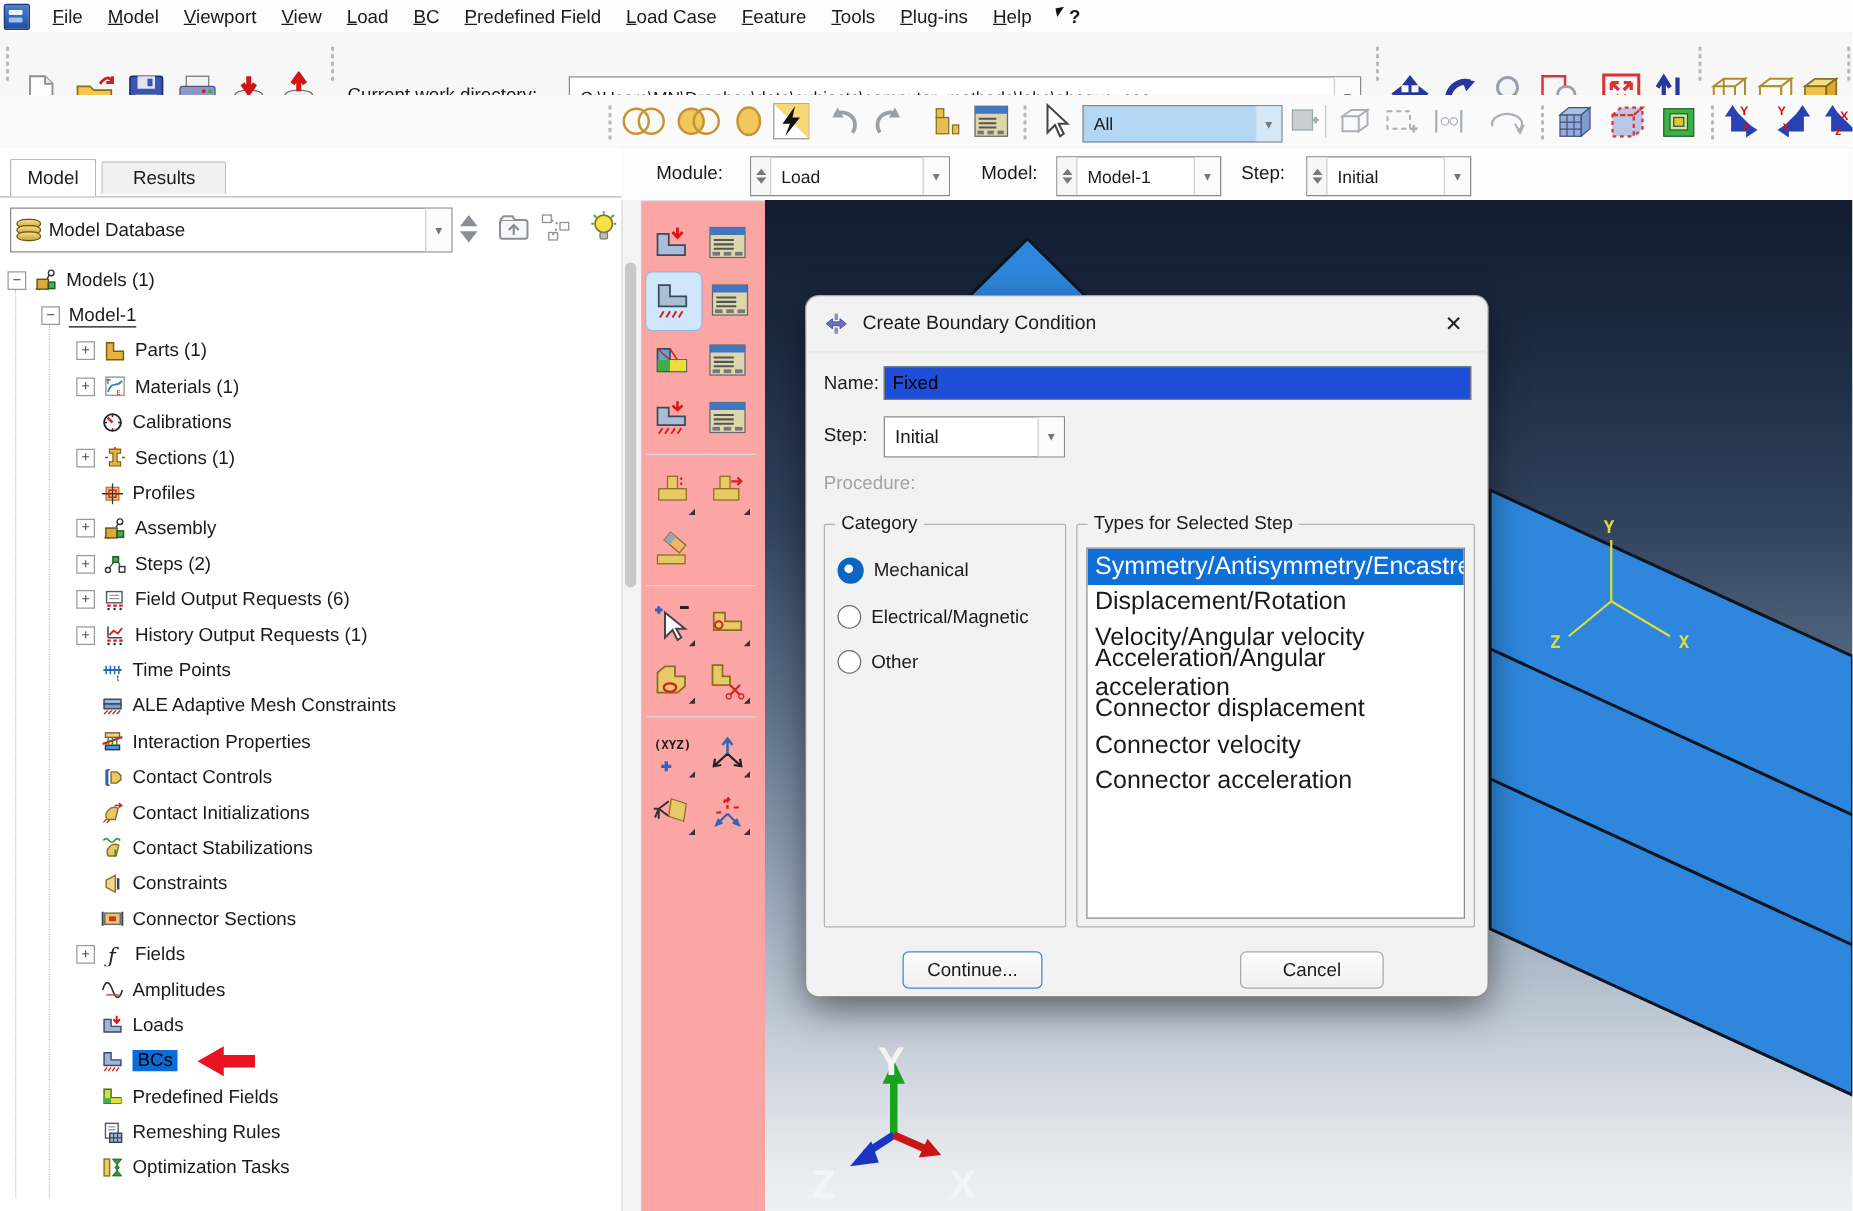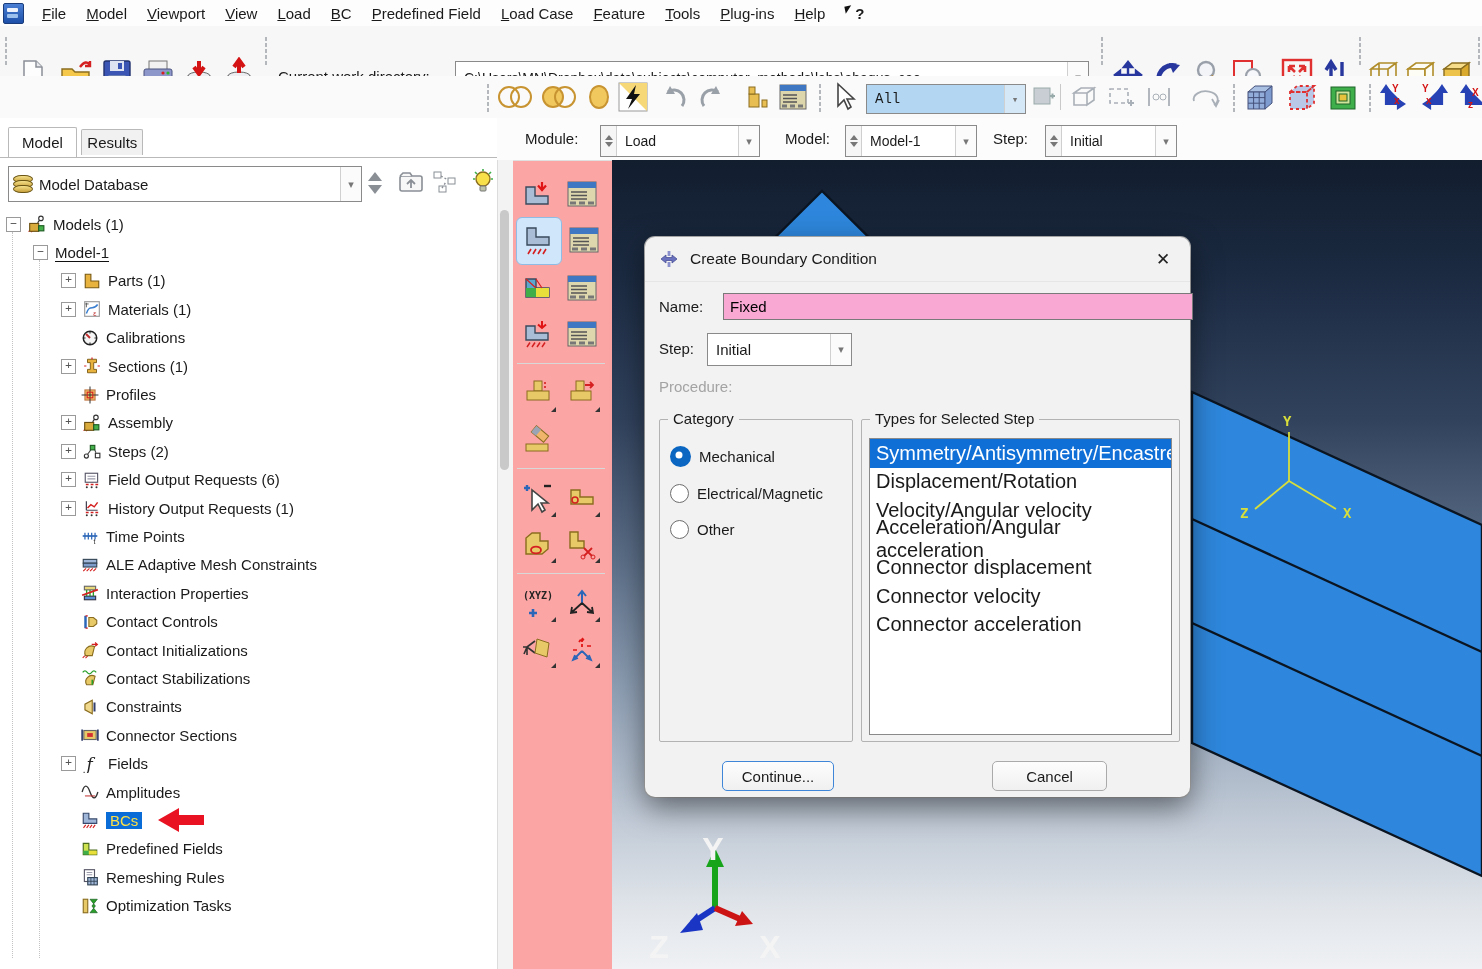--- a/index.html
+++ b/index.html
@@ -19,44 +19,44 @@
 
   
   .toolbar1{left:0;top:26px;width:1482px;height:50px;background:#f7f7f7;border-bottom:1px solid #dedede;}
   .toolbar2{left:0;top:76px;width:1482px;height:42px;background:#fafafa;border-bottom:1px solid #e3e3e3;}
   .grip{width:4px;height:30px;background-image:radial-gradient(#b4b7bb 1.2px,transparent 1.3px);background-size:4px 6px;background-position:center;}
   .tbtn{display:flex;align-items:center;justify-content:center;border-radius:3px;}
   .tbtn svg{display:block;}
   .lbl{font-size:15px;color:#1a1a1a;white-space:nowrap;}
   .combo{background:#fff;border:1px solid #8a8a8a;display:flex;align-items:center;font-size:14px;}
   .combo .chev{margin-left:auto;width:20px;align-self:stretch;border-left:1px solid #d0d0d0;display:flex;align-items:center;justify-content:center;color:#777;font-size:11px;background:#fbfbfb;}
-  .combo-all{background:#b3d7f3;font-family:Liberation Mono, monospace;}
+  .combo-all{background:#b3d7f3;}
   .spin{width:15px;align-self:stretch;border-right:1px solid #cfcfcf;display:flex;flex-direction:column;align-items:center;justify-content:center;gap:2px;background:#f6f6f6;}
   .spin i{border-left:4px solid transparent;border-right:4px solid transparent;display:block;}
   .spin .up{border-bottom:5px solid #777;}
   .spin .dn{border-top:5px solid #777;}
 
   
   .contextbar{left:497px;top:118px;width:985px;height:42px;background:#fcfcfc;}
 
   
   .leftpanel{left:0;top:118px;width:497px;height:851px;background:#fff;}
-  .tab{border:1px solid #b9b9b9;border-bottom:none;padding:4px 5px;font-size:15px;background:#f1f1f1;display:inline-block;border-radius:2px 2px 0 0;}
+  .tab{border:1px solid #b9b9b9;border-bottom:none;padding:4px 24px;font-size:15px;background:#f1f1f1;display:inline-block;border-radius:2px 2px 0 0;}
   .tab.active{background:#fff;position:relative;z-index:2;padding:6px 13px;}
   .tabline{position:absolute;left:0;top:39px;width:497px;height:1px;background:#b9b9b9;}
   .db-ico{width:20px;height:18px;position:relative;margin:0 6px 0 4px;}
   .db-ico i{position:absolute;left:0;width:18px;height:6px;background:linear-gradient(#f4e08a,#caa23d);border:1px solid #6b5514;border-radius:50%/60%;}
   .tree{position:absolute;left:0;top:92px;width:497px;height:759px;overflow:hidden;font-size:15px;}
   .trow{height:28.4px;display:flex;align-items:center;position:relative;white-space:nowrap;}
   .exp{width:13px;height:13px;border:1px solid #9a9a9a;background:#fff;color:#555;font-size:11px;line-height:11px;text-align:center;margin-right:7px;flex:none;font-family:"DejaVu Sans Mono",monospace;}
   .ind0{padding-left:6px;} .ind1{padding-left:33px;} .ind2{padding-left:61px;} .ind2n{padding-left:81px;}
   .ticon{width:18px;height:18px;margin-right:7px;flex:none;}
   .ticon svg{width:18px;height:18px;display:block;}
   .t-underline{border-bottom:1.6px solid #111;}
-  .sel-label{background:#0a6cd6;color:#fde047;padding:0 4px;}
+  .sel-label{background:#0a6cd6;color:#000000;padding:0 4px;}
   .treeguide{position:absolute;border-left:1px dotted #c3c3c3;width:0;}
   .red-arrow{margin-left:16px;}
   .vscroll{left:497px;top:160px;width:15px;height:809px;background:#f3f3f3;border-left:1px solid #dcdcdc;border-right:1px solid #dcdcdc;}
   .vthumb{position:absolute;left:2px;top:50px;width:9px;height:260px;background:#c9c9c9;border-radius:5px;}
 
   
   .toolbox{left:513px;top:160px;width:99px;height:809px;background:#fca5a5;border-top:1px solid #e0e0e0;}
   .tool-grid{display:flex;flex-wrap:wrap;width:92px;margin:10px 0 0 3px;}
   .tcell{width:44px;height:46px;display:flex;align-items:center;justify-content:center;position:relative;}
   .tcell.active{background:#cfe6fb;border:1px solid #8fbce4;border-radius:6px;}
@@ -68,21 +68,21 @@
     background:linear-gradient(180deg,#121d2e 0%,#1b2a41 14%,#31425d 32%,#5d7089 50%,#8c9db2 65%,#bcc6d3 80%,#e2e6eb 93%,#efF1f4 100%);}
   .viewport svg{position:absolute;left:0;top:0;}
 
   
   .dialog{left:645px;top:237px;width:545px;height:560px;background:#f2f2f2;border-radius:10px;
     box-shadow:0 10px 30px rgba(0,0,0,.5),0 0 0 1px #b9b9b9;z-index:10;}
   .dtitle{height:44px;display:flex;align-items:center;padding:0 14px;font-size:15.5px;border-bottom:1px solid #e6e6e6;}
   .dlogo{width:20px;height:20px;margin-right:11px;}
   .dclose{margin-left:auto;font-size:17px;color:#222;width:26px;text-align:center;}
   .drow{position:absolute;left:14px;font-size:15px;}
-  .dinput{position:absolute;border:1px solid #7a7a7a;background:#f9a8d4;font-size:15px;font-family:"Liberation Sans",sans-serif;padding:2px 6px;box-sizing:border-box;margin-left:16px;}
+  .dinput{position:absolute;border:1px solid #7a7a7a;background:#1d4ed8;font-size:15px;font-family:"Liberation Sans",sans-serif;padding:2px 6px;box-sizing:border-box;}
   .groupbox{position:absolute;border:1px solid #b3b3b3;border-radius:2px;}
   .legend{position:absolute;top:-10px;left:8px;background:#f2f2f2;padding:0 5px;font-size:15px;}
   .radio{display:flex;align-items:center;margin:0 0 17px 0;font-size:15px;}
   .rdot{width:17px;height:17px;border-radius:50%;border:1px solid #6d6d6d;background:#fff;margin-right:8px;position:relative;flex:none;}
   .rdot.on{border:2px solid #0b66c2;background:#0b66c2;}
   .rdot.on::after{content:"";position:absolute;left:4.5px;top:4.5px;width:4px;height:4px;background:#fff;border-radius:50%;box-shadow:0 0 0 1.5px #fff;}
   .listbox{position:absolute;background:#fff;border:1px solid #8a8a8a;font-size:20px;overflow:hidden;}
   .litem{height:28.6px;display:flex;align-items:center;padding:0 6px;}
   .litem.sel{background:#0f6fd7;color:#fff;}
   .dbtn{position:absolute;height:30px;border-radius:5px;background:linear-gradient(#fdfdfd,#f0f0f0);
@@ -657,20 +657,29 @@
           <svg viewBox="0 0 16 16">
             <path d="M1 8 C3 1 5.5 1 8 8 S13 15 15 8" stroke="#333" fill="none" stroke-width="1.2"></path>
             <path d="M3.5 11.5 h9" stroke="#c23030" stroke-width="0.9"></path>
           </svg>
         </span>
       <span>Amplitudes</span>
     </div>
     <div class="trow ind2n">
       <span class="ticon">
           <svg viewBox="0 0 16 16">
+            <path d="M2 4 v9 h12 v-4 H7 V4 z" fill="#9fb6d9" stroke="#36486b"></path>
+            <path d="M11 1.5 v5 m-2.3 -2.6 l2.3 2.6 2.3 -2.6" stroke="#e01414" fill="none" stroke-width="1.4"></path>
+          </svg>
+        </span>
+      <span>Loads</span>
+    </div>
+    <div class="trow ind2n">
+      <span class="ticon">
+          <svg viewBox="0 0 16 16">
             <path d="M2 2 v9 h12 v-4 H7 V2 z" fill="#9fb6d9" stroke="#36486b"></path>
             <path d="M2.2 15 l2 -2.6 M5 15 l2 -2.6 M7.8 15 l2 -2.6 M10.6 15 l2 -2.6" stroke="#d42020" stroke-width="1"></path>
           </svg>
         </span>
       <span class="sel-label">BCs</span>
       <svg class="red-arrow" width="46" height="26">
           <polygon points="0,13 21,1 21,8 46,8 46,18 21,18 21,25" fill="#e81222"></polygon>
         </svg>
     </div>
     <div class="trow ind2n">

